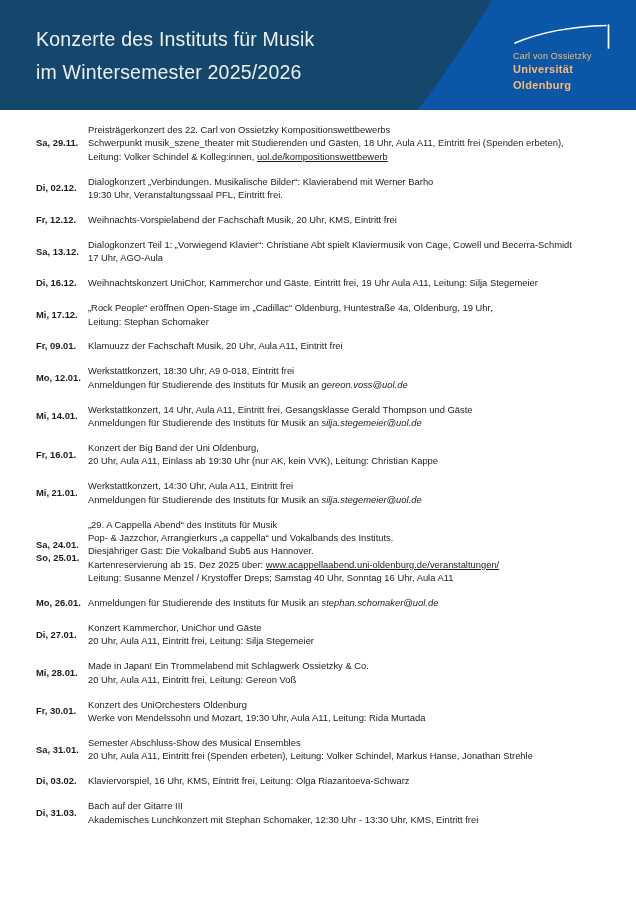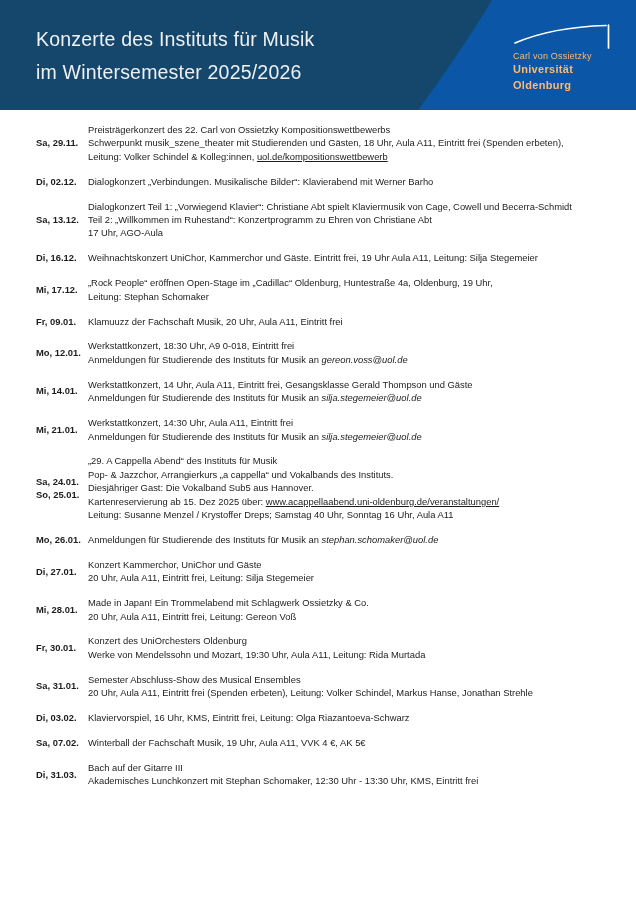--- a/index.html
+++ b/index.html
@@ -76,29 +76,37 @@
           <div class="line"><span>Schwerpunkt musik_szene_theater mit Studierenden und Gästen, 18 Uhr, Aula A11, Eintritt frei (Spenden erbeten),</span></div>
           <div class="line"><span>Leitung: Volker Schindel &amp; Kolleg:innen, </span><a class="lnk" href="#">uol.de/kompositionswettbewerb</a></div>
         </div>
       </div>
       <div class="event">
         <div class="date-col">
           <div class="date-line">Di, 02.12.</div>
         </div>
         <div class="content-col">
           <div class="line"><span class="b">Dialogkonzert</span><span> „Verbindungen. Musikalische Bilder“: Klavierabend mit Werner Barho</span></div>
+          <div class="line"><span>19:30 Uhr, Veranstaltungssaal PFL, Eintritt frei.</span></div>
+        </div>
+      </div>
+      <div class="event">
+        <div class="date-col">
+          <div class="date-line">Fr, 12.12.</div>
+        </div>
+        <div class="content-col">
+          <div class="line"><span class="b">Weihnachts-Vorspielabend</span><span> der Fachschaft Musik, 20 Uhr, KMS, Eintritt frei</span></div>
         </div>
       </div>
       <div class="event">
         <div class="date-col">
           <div class="date-line">Sa, 13.12.</div>
         </div>
         <div class="content-col">
           <div class="line"><span class="b">Dialogkonzert</span><span> Teil 1: „Vorwiegend Klavier“: Christiane Abt spielt Klaviermusik von Cage, Cowell und Becerra-Schmidt</span></div>
-          <div class="line"><span>Teil 2: „Willkommen im Ruhestand“: Konzertprogramm zu Ehren von Christiane Abt</span></div>
           <div class="line"><span>17 Uhr, AGO-Aula</span></div>
         </div>
       </div>
       <div class="event">
         <div class="date-col">
           <div class="date-line">Di, 16.12.</div>
         </div>
         <div class="content-col">
           <div class="line"><span class="b">Weihnachtskonzert UniChor, Kammerchor und Gäste</span><span>. Eintritt frei, 19 Uhr Aula A11, Leitung: Silja Stegemeier</span></div>
         </div>
@@ -129,20 +137,29 @@
           <div class="line"><span>Anmeldungen für Studierende des Instituts für Musik an </span><span class="i">gereon.voss@uol.de</span></div>
         </div>
       </div>
       <div class="event">
         <div class="date-col">
           <div class="date-line">Mi, 14.01.</div>
         </div>
         <div class="content-col">
           <div class="line"><span class="b">Werkstattkonzert,</span><span> 14 Uhr, Aula A11, Eintritt frei, Gesangsklasse Gerald Thompson und Gäste</span></div>
           <div class="line"><span>Anmeldungen für Studierende des Instituts für Musik an </span><span class="i">silja.stegemeier@uol.de</span></div>
+        </div>
+      </div>
+      <div class="event">
+        <div class="date-col">
+          <div class="date-line">Fr, 16.01.</div>
+        </div>
+        <div class="content-col">
+          <div class="line"><span class="b">Konzert der Big Band der Uni Oldenburg,</span></div>
+          <div class="line"><span>20 Uhr, Aula A11, Einlass ab 19:30 Uhr (nur AK, kein VVK), Leitung: Christian Kappe</span></div>
         </div>
       </div>
       <div class="event">
         <div class="date-col">
           <div class="date-line">Mi, 21.01.</div>
         </div>
         <div class="content-col">
           <div class="line"><span class="b">Werkstattkonzert,</span><span> 14:30 Uhr, Aula A11, Eintritt frei</span></div>
           <div class="line"><span>Anmeldungen für Studierende des Instituts für Musik an </span><span class="i">silja.stegemeier@uol.de</span></div>
         </div>
@@ -207,28 +224,20 @@
       <div class="event">
         <div class="date-col">
           <div class="date-line">Di, 03.02.</div>
         </div>
         <div class="content-col">
           <div class="line"><span class="b">Klaviervorspiel,</span><span> 16 Uhr, KMS, Eintritt frei, Leitung: Olga Riazantoeva-Schwarz</span></div>
         </div>
       </div>
       <div class="event">
         <div class="date-col">
-          <div class="date-line">Sa, 07.02.</div>
-        </div>
-        <div class="content-col">
-          <div class="line"><span class="b">Winterball der Fachschaft Musik,</span><span> 19 Uhr, Aula A11, VVK 4 €, AK 5€</span></div>
-        </div>
-      </div>
-      <div class="event">
-        <div class="date-col">
           <div class="date-line">Di, 31.03.</div>
         </div>
         <div class="content-col">
           <div class="line"><span class="b">Bach auf der Gitarre III</span></div>
           <div class="line"><span>Akademisches Lunchkonzert mit Stephan Schomaker, 12:30 Uhr - 13:30 Uhr, KMS, Eintritt frei</span></div>
         </div>
       </div>
     </main>
 
 </div>

